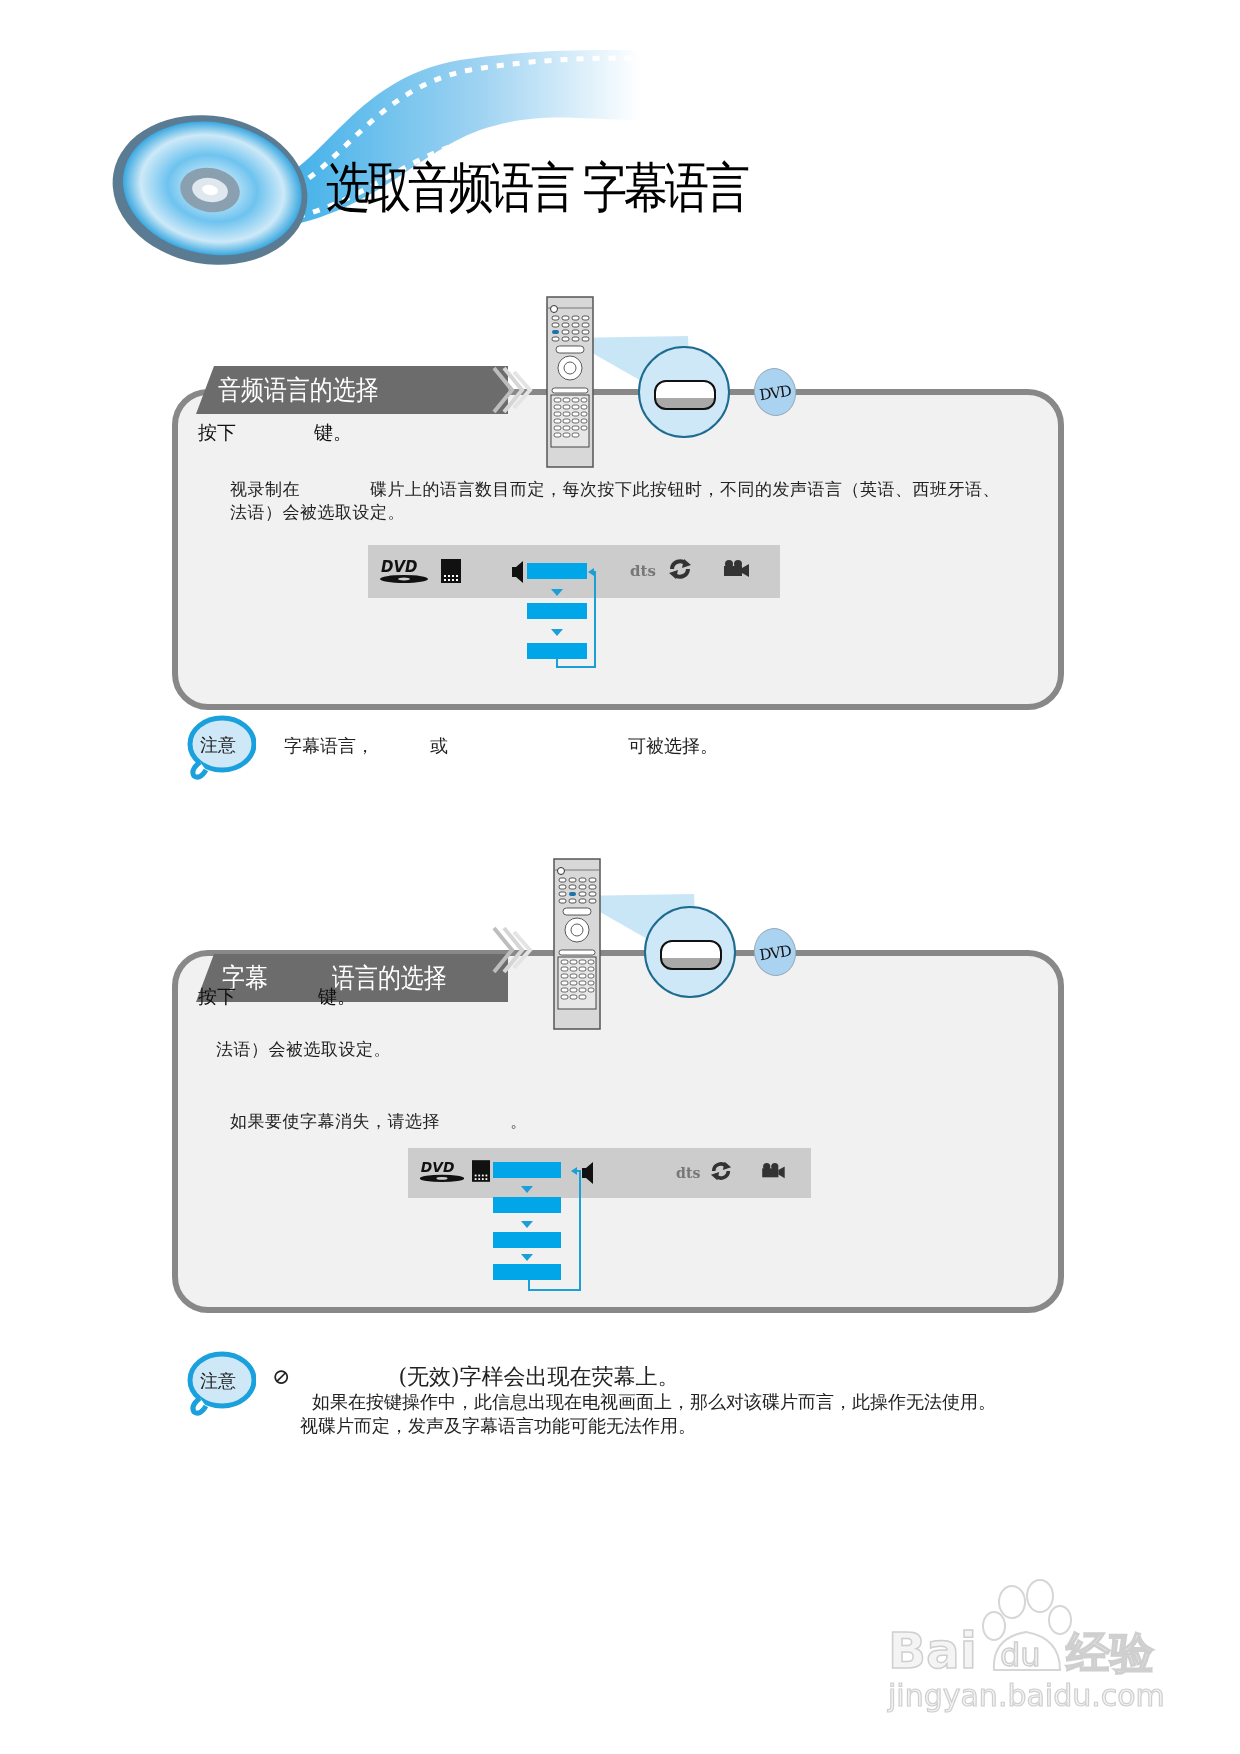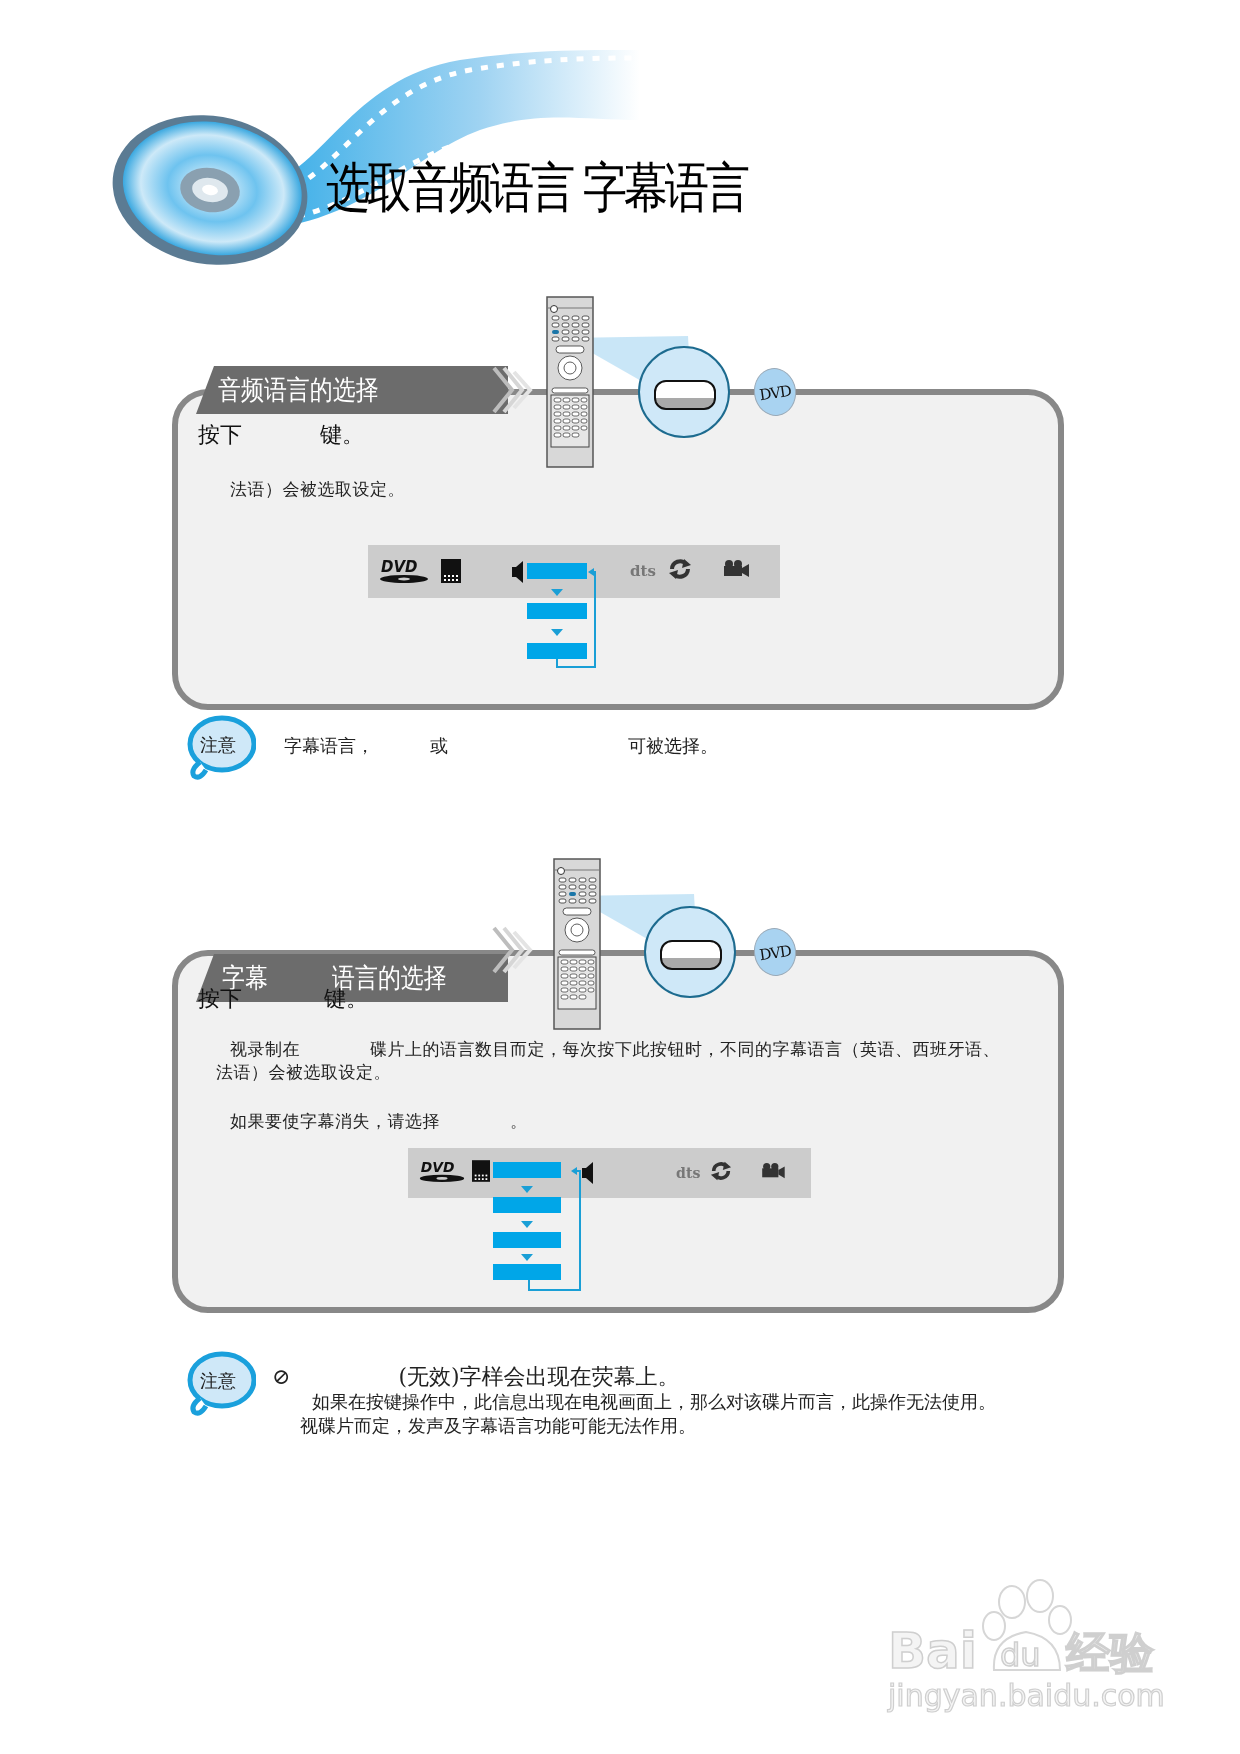--- a/index.html
+++ b/index.html
@@ -16,21 +16,21 @@
   .sec-header { position: absolute; height: 48px; background: #6c6c6c; clip-path: polygon(18px 0, 100% 0, 100% 100%, 0 100%); }
   .sec-header span { position: absolute; top: 6px; font-family: "DejaVu Serif", "Liberation Serif", serif; font-size: 27px; color: #fff; transform: scaleX(0.85); transform-origin: left top; white-space: nowrap; }
   .chev { position: absolute; width: 44px; height: 48px; }
 
   .remote { position: absolute; width: 48px; height: 172px; }
   .zoom-circle { position: absolute; width: 92px; height: 92px; border-radius: 50%; background: #cfe8f8; border: 2px solid #1d6b8f; }
   .zoom-btn { position: absolute; left: 14px; top: 32px; width: 62px; height: 30px; border: 2px solid #111; border-radius: 12px; background: linear-gradient(#fff 0 60%, #a9a9a9 60% 100%); }
   .dvd-badge { position: absolute; width: 42px; height: 48px; border-radius: 50%; background: #a9d3f1; border: 1.5px solid #9aaab8; font-family: "DejaVu Serif", "Liberation Serif", serif; font-size: 15px; line-height: 48px; text-align: center; transform: rotate(-8deg); letter-spacing: -1px; color: #111; }
   .beam { position: absolute; }
 
-  .press { position: absolute; font-family: "DejaVu Serif", "Liberation Serif", serif; font-size: 22px; color: #111; }
+  .press { position: absolute; font-family: "DejaVu Serif", "Liberation Serif", serif; font-size: 19px; color: #111; }
   .body-text { position: absolute; font-size: 17px; line-height: 23px; color: #222; letter-spacing: 0.5px; font-family: "DejaVu Serif", "Liberation Serif", serif; }
 
   .osd { position: absolute; height: 53px; background: #cccccc; }
   .bluebox { position: absolute; width: 60px; height: 16px; background: #00a6e8; }
   .tri { position: absolute; width: 0; height: 0; border-left: 6px solid transparent; border-right: 6px solid transparent; border-top: 7px solid #1a9fd6; }
 
   
   .note-bubble { position: absolute; width: 76px; height: 68px; }
   .note-text { position: absolute; font-family: "DejaVu Serif", "Liberation Serif", serif; font-size: 18px; color: #222; white-space: nowrap; }
 
@@ -136,20 +136,21 @@
 </svg>
 <div class="zoom-circle" style="left:638px;top:346px;">
   <div class="zoom-btn"></div>
 </div>
 <div class="dvd-badge" style="left:754px;top:368px;">DVD</div>
 
 <div class="press" style="left:198px;top:420px;">
   <span>按下</span><span style="display:inline-block;width:78px;"></span><span>键。</span>
 </div>
 <div class="body-text" style="left:230px;top:478px;">
+  <div>视录制在　　　　碟片上的语言数目而定，每次按下此按钮时，不同的发声语言（英语、西班牙语、</div>
   <div>法语）会被选取设定。</div>
 </div>
 
 <div class="osd" style="left:368px;top:545px;width:412px;"></div>
 <svg class="ico" style="position:absolute;left:378px;top:557px;width:52px;height:28px;" viewBox="0 0 52 28">
   <text x="3" y="15" font-family="DejaVu Sans" font-weight="bold" font-style="italic" font-size="15" fill="#111">DVD</text>
   <ellipse cx="26" cy="22" rx="24" ry="4" fill="#111"></ellipse>
     <ellipse cx="26" cy="22" rx="6" ry="1.5" fill="#ccc"></ellipse>
 </svg>
 <svg style="position:absolute;left:441px;top:559px;width:20px;height:24px;" viewBox="0 0 20 24">
@@ -271,21 +272,20 @@
 </svg>
 <div class="zoom-circle" style="left:644px;top:906px;">
   <div class="zoom-btn"></div>
 </div>
 <div class="dvd-badge" style="left:754px;top:928px;">DVD</div>
 
 <div class="press" style="left:198px;top:984px;">
   <span>按下</span><span style="display:inline-block;width:82px;"></span><span>键。</span>
 </div>
 <div class="body-text" style="left:216px;top:1038px;">
-  <div style="padding-left:14px;">视录制在　　　　碟片上的语言数目而定，每次按下此按钮时，不同的字幕语言（英语、西班牙语、</div>
   <div>法语）会被选取设定。</div>
 </div>
 <div class="body-text" style="left:230px;top:1110px;">如果要使字幕消失，请选择　　　　。</div>
 
 <div class="osd" style="left:408px;top:1148px;width:403px;height:50px;"></div>
 <svg style="position:absolute;left:418px;top:1158px;width:48px;height:26px;" viewBox="0 0 52 28">
   <text x="3" y="15" font-family="DejaVu Sans" font-weight="bold" font-style="italic" font-size="15" fill="#111">DVD</text>
   <ellipse cx="26" cy="22" rx="24" ry="4" fill="#111"></ellipse>
     <ellipse cx="26" cy="22" rx="6" ry="1.5" fill="#ccc"></ellipse>
 </svg>

